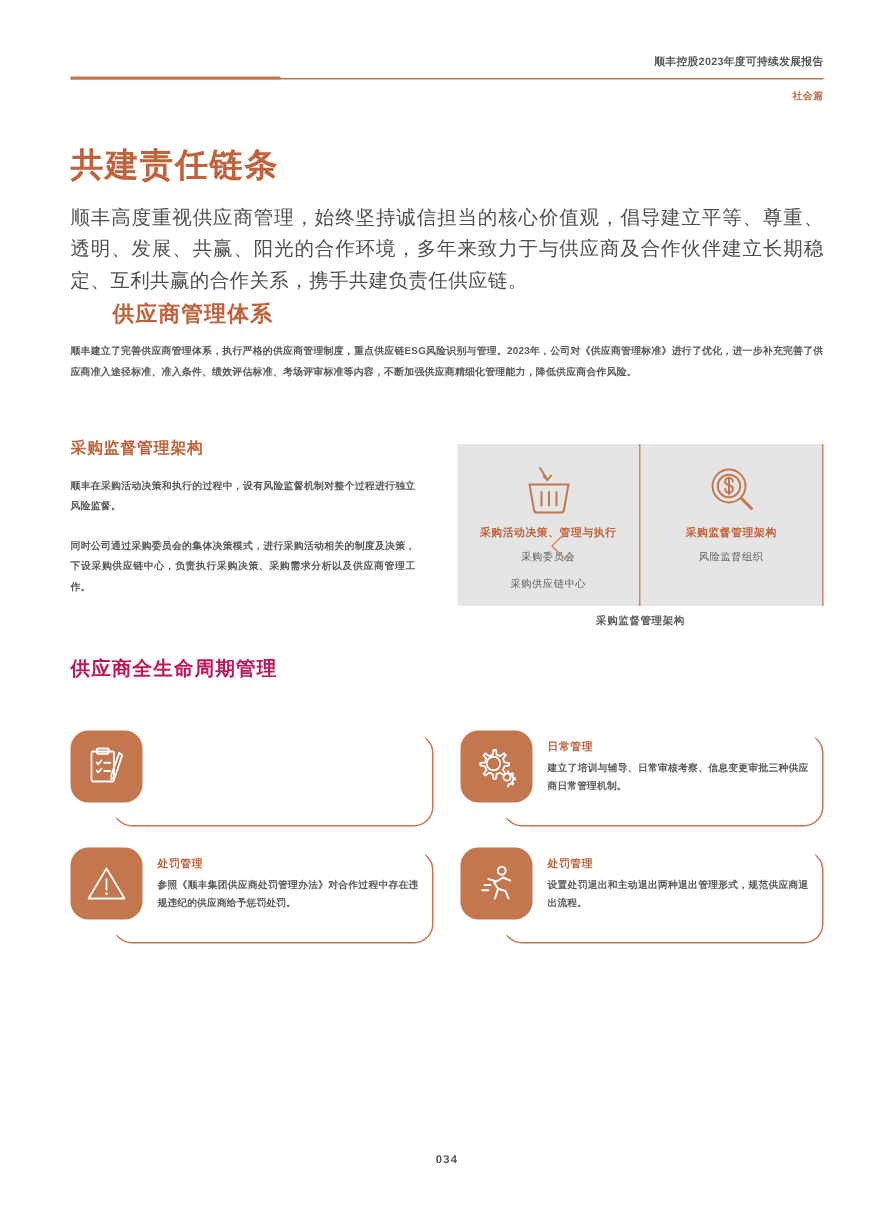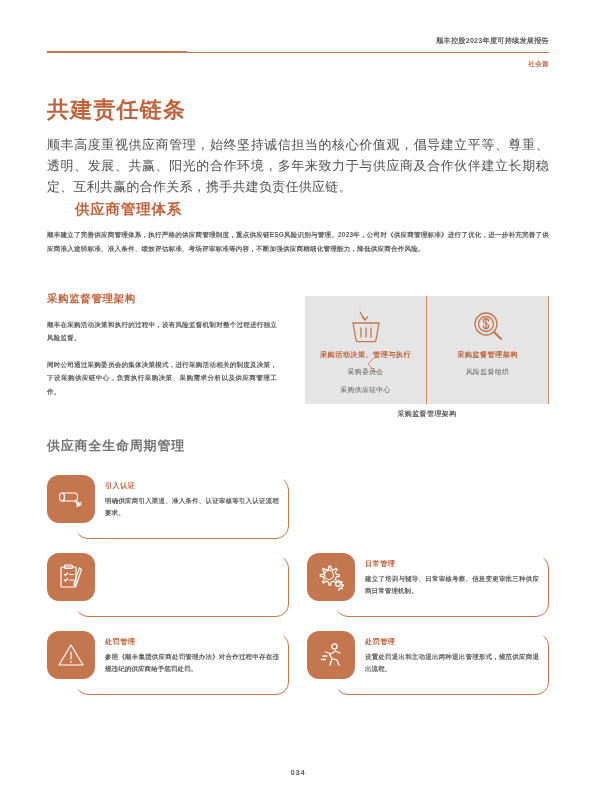--- a/index.html
+++ b/index.html
@@ -97,21 +97,21 @@
   }
   .dg-caption {
     position: absolute; left: 305px; top: 409px; width: 244px;
     text-align: center; font-size: 7px; font-weight: bold;
     color: #5b5b5d; letter-spacing: .4px;
   }
 
   
   .h2b {
     position: absolute; left: 47px; top: 437px;
-    font-size: 13px; font-weight: bold; color: #737373; letter-spacing: .8px;
+    font-size: 13px; font-weight: bold; color: #be185d; letter-spacing: .8px;
   }
   .cards { position: absolute; left: 47px; top: 473px; width: 502px; }
   .card-row { display: flex; gap: 18px; margin-bottom: 12px; }
   .card {
     position: relative; width: 242px; height: 66px;
   }
   .card-shadow {
     position: absolute; left: 28px; top: 4px;
     width: 214px; height: 62px;
     border: 1px solid #c4764f; border-radius: 13px;
@@ -201,36 +201,20 @@
       <div class="dg-line">风险监督组织</div>
     </div>
   </div>
   <div class="dg-caption">采购监督管理架构</div>
 
   <div class="h2b">供应商全生命周期管理</div>
 
   <div class="cards">
 
     <div class="card-row">
-      <div class="card">
-        <div class="card-shadow"></div>
-        <div class="card-body"></div>
-        <div class="card-text">
-          <div class="card-title">引入认证</div>
-          <div class="card-desc">明确供应商引入渠道、准入条件、认证审核等引入认证流程要求。</div>
-        </div>
-        <div class="card-icon">
-          <svg width="30" height="30" viewBox="0 0 30 30" fill="none" stroke="#ffffff" stroke-width="1.2">
-            <path d="M6 9 a2.5 4 0 0 1 0 8 h13 a2.5 4 0 0 0 0 -8 z"></path>
-            <ellipse cx="6" cy="13" rx="2.5" ry="4"></ellipse>
-            <path d="M19 17 l3.5 3.5 M22.5 20.5 l-2 2.5 m2-2.5 l3 .5 m-3-.5 l-.4 -3.2 m.4 3.2 l3 -2.2"></path>
-            <circle cx="22.5" cy="20.5" r="1.4"></circle>
-          </svg>
-        </div>
-      </div>
 
     </div>
 
     <div class="card-row">
       <div class="card">
         <div class="card-shadow"></div>
         <div class="card-body"></div>
         <div class="card-icon">
           <svg width="30" height="30" viewBox="0 0 30 30" fill="none" stroke="#ffffff" stroke-width="1.2">
             <rect x="5" y="5" width="15" height="20" rx="1"></rect>

